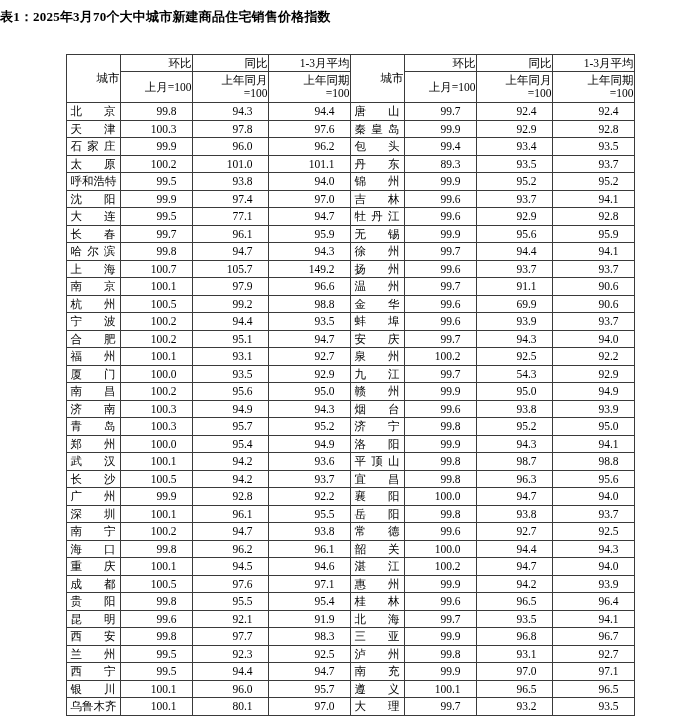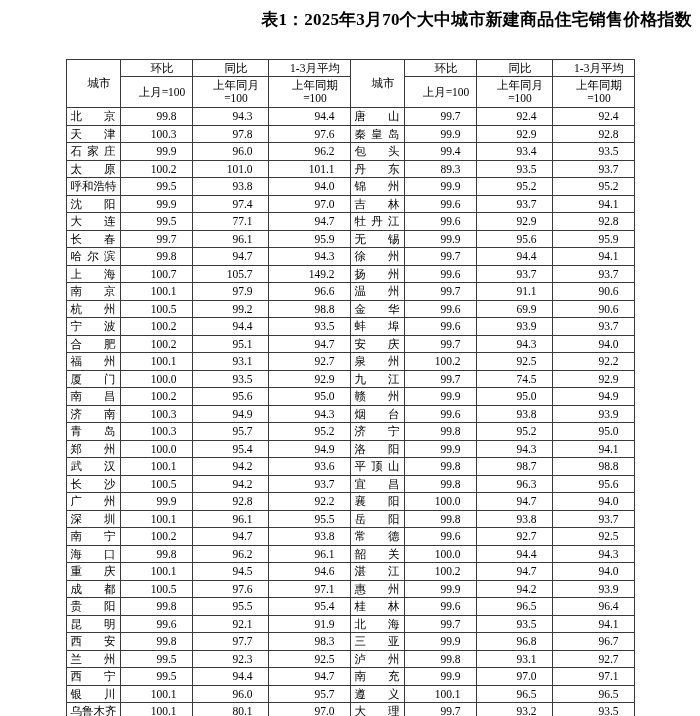--- a/index.html
+++ b/index.html
@@ -3,41 +3,41 @@
 <meta charset="utf-8">
 <style>
   html,body{margin:0;padding:0;}
   body{
     width:700px;height:716px;overflow:hidden;
     background:#ffffff;color:#000000;
     font-family:"Liberation Serif","DejaVu Serif",serif;
   }
   .title{
     margin:8px 8px 0 0;
-    text-align:right;
-    font-size:17px;
+    text-align:left;
+    font-size:13px;
     font-weight:bold;
     letter-spacing:0.2px;
   }
   table{
     width:568px;
     margin:28px auto 0 auto;
     border-collapse:collapse;
     table-layout:fixed;
   }
   th,td{
     border:1px solid #3a3a3a;
     font-size:11.5px;
     font-weight:normal;
     padding:0;
     white-space:nowrap;
     overflow:hidden;
   }
   thead th{
-    text-align:center;
+    text-align:right;
     vertical-align:middle;
     padding-left:12px;
   }
   tr.h1 th{height:16px;}
   tr.h2 th{height:30px;line-height:13px;}
   tbody td{height:16.5px;line-height:16.5px;}
   td.num{text-align:right;padding-right:15px;}
   td.city{padding:0;}
   .city-just{
     display:flex;
@@ -412,21 +412,21 @@
         <td class="num">100.0</td>
         <td class="num">93.5</td>
         <td class="num">92.9</td>
         <td class="city">
           <div class="city-just">
             <span>九</span>
             <span>江</span>
           </div>
         </td>
         <td class="num">99.7</td>
-        <td class="num">74.5</td>
+        <td class="num">54.3</td>
         <td class="num">92.9</td>
       </tr>
       <tr>
         <td class="city">
           <div class="city-just">
             <span>南</span>
             <span>昌</span>
           </div>
         </td>
         <td class="num">100.2</td>

